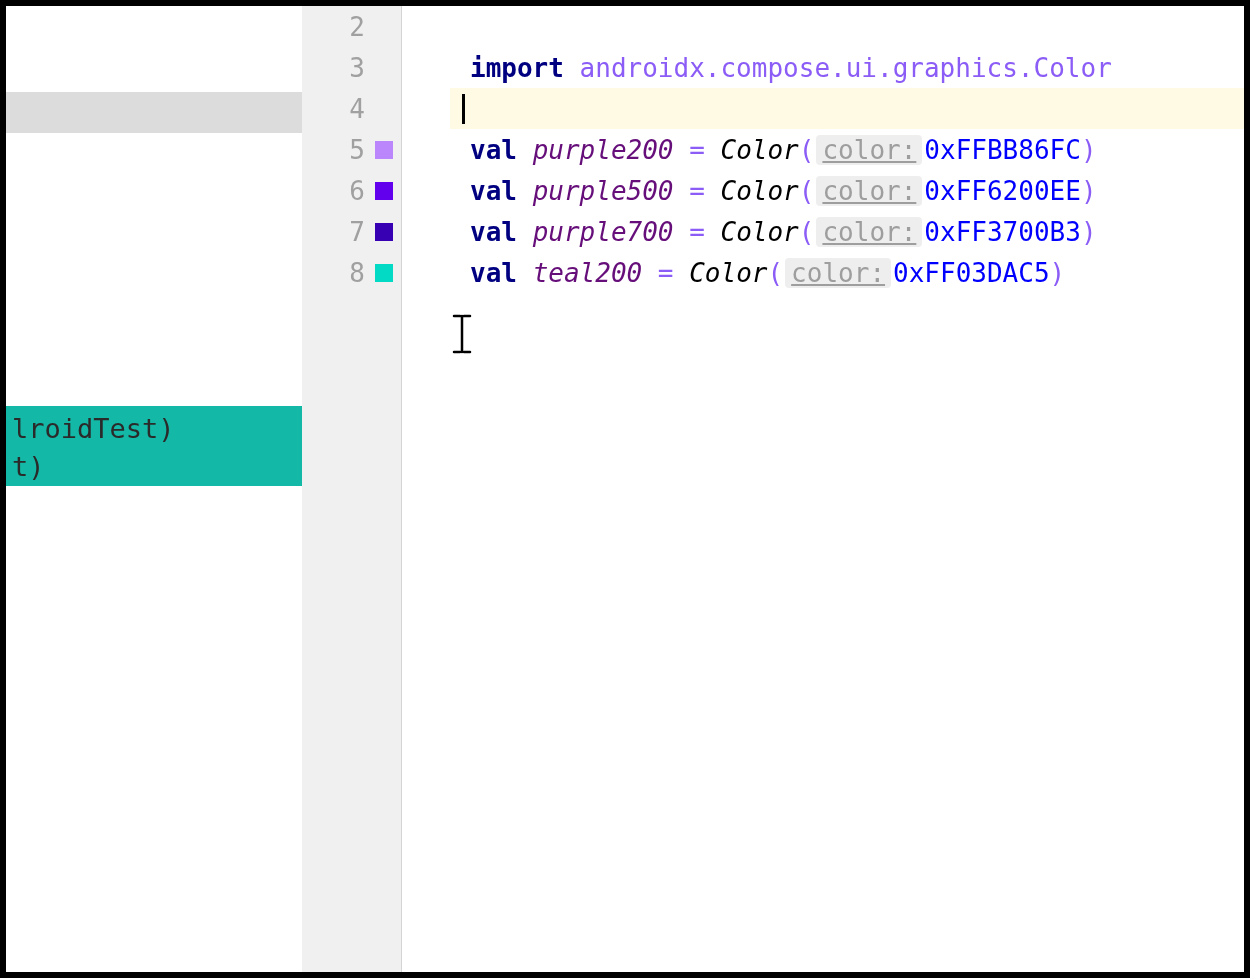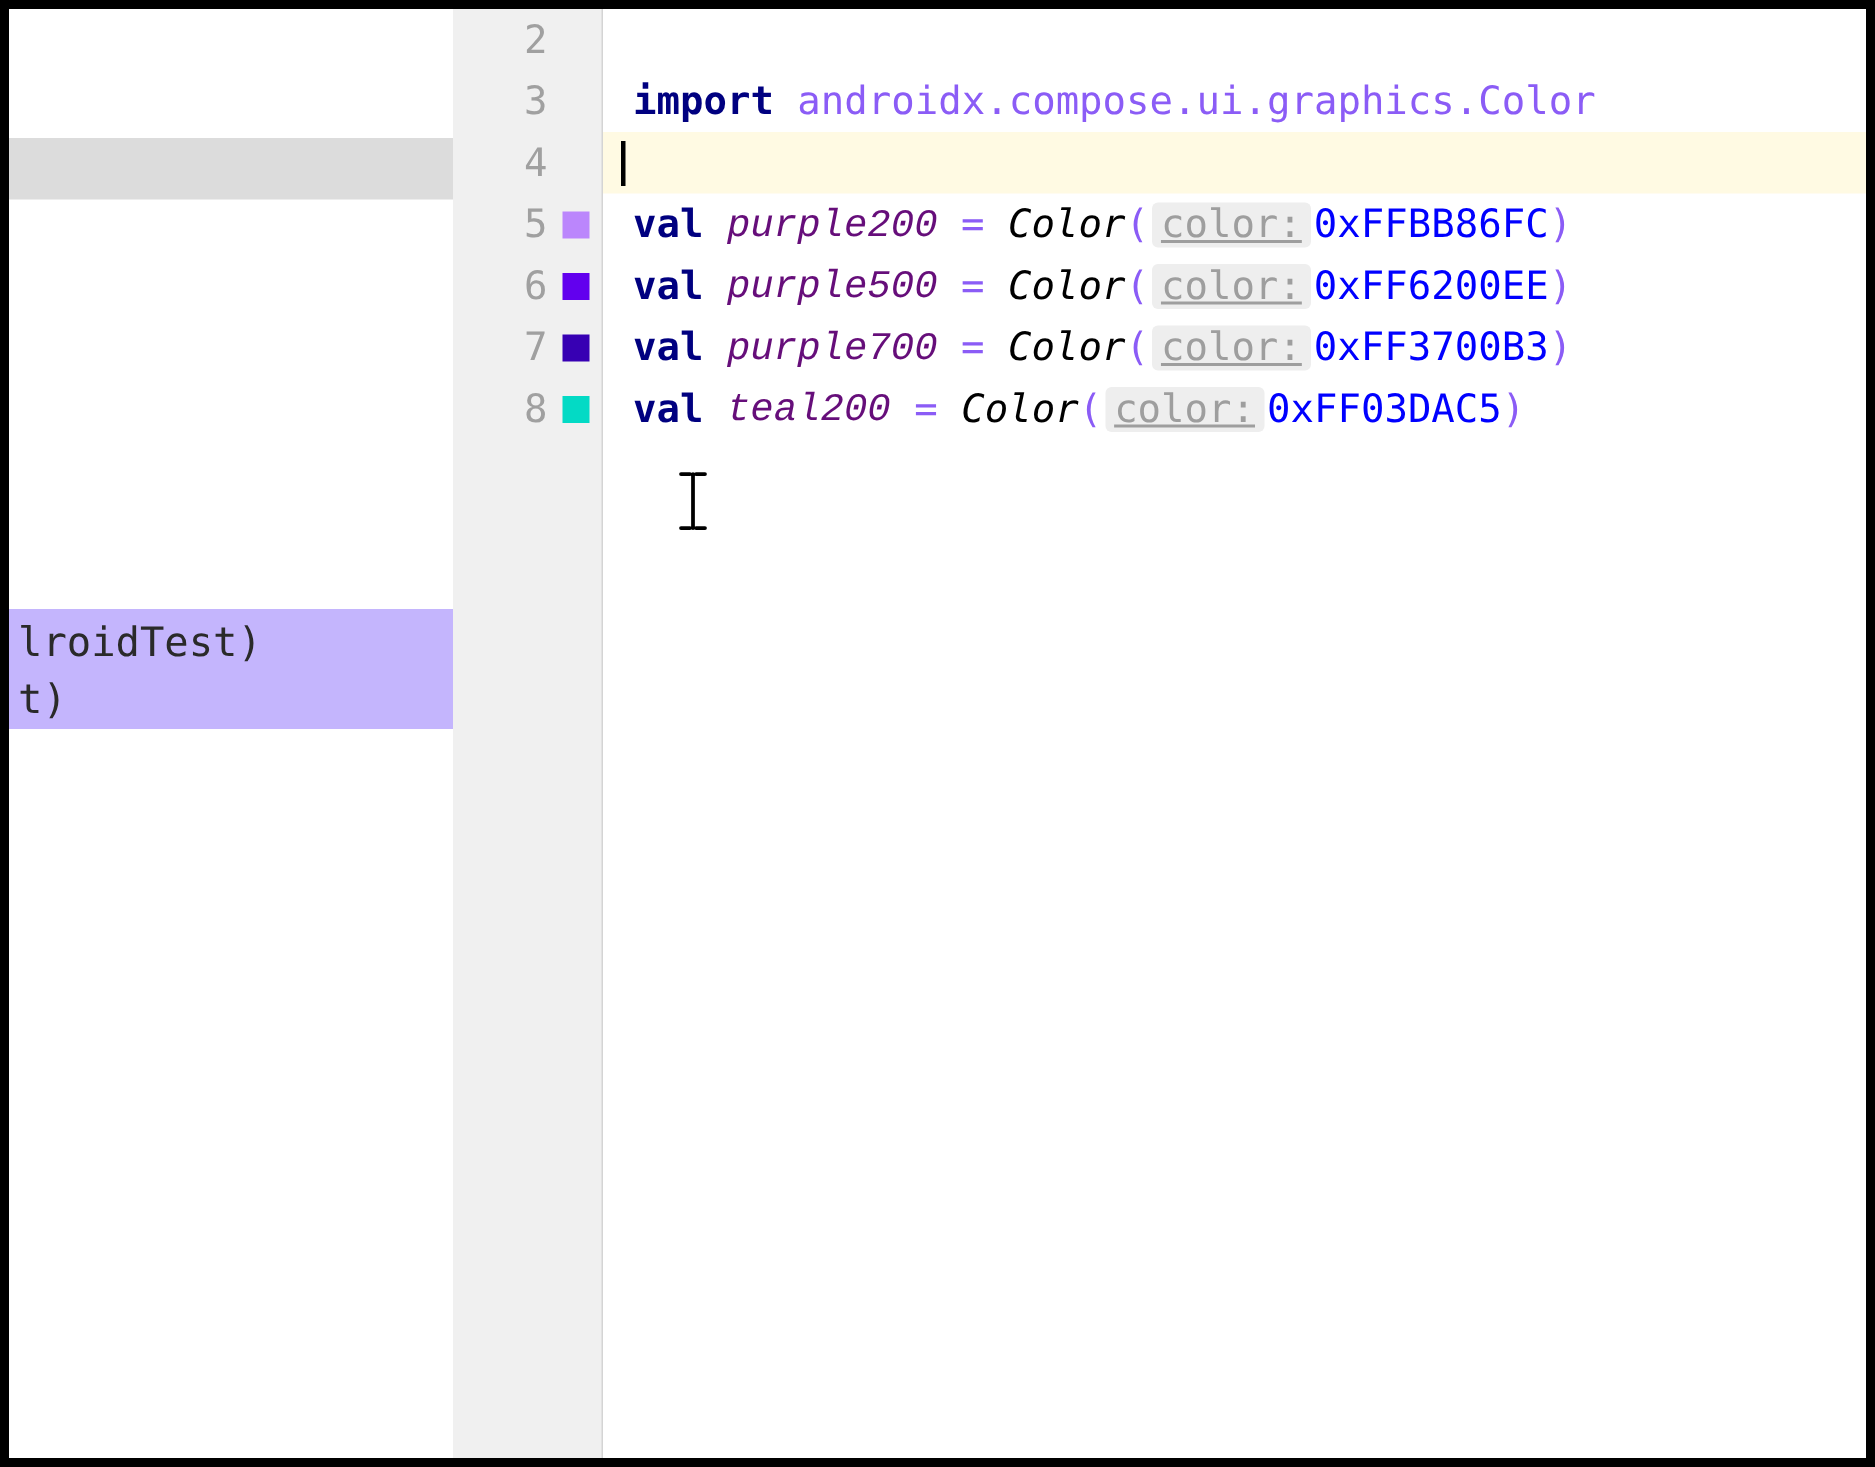--- a/index.html
+++ b/index.html
@@ -26,21 +26,21 @@
     .left-gray-bar {
       position: absolute;
       top: 86px; left: 0; right: 0;
       height: 41px;
       background: #dcdcdc;
     }
     .left-green-box {
       position: absolute;
       top: 400px; left: 0; right: 0;
       height: 80px;
-      background: #c4b5fd;
+      background: #14b8a6;
       padding: 4px 6px;
       font-size: 27px;
       color: #2a2a2a;
       line-height: 1.4;
     }
     .gutter {
       width: 100px;
       background: #f0f0f0;
       border-right: 1px solid #d4d4d4;
       flex-shrink: 0;
@@ -69,36 +69,37 @@
       flex: 1;
       background: #fff;
       position: relative;
     }
     .code-line {
       height: 41px;
       display: flex;
       align-items: center;
       padding-left: 20px;
       white-space: pre;
+      margin-left: 48px;
     }
     .highlight-line {
       background: #fffae3;
       position: relative;
     }
     .caret {
       position: absolute;
       left: 12px;
       top: 6px;
       width: 3px;
       height: 30px;
       background: #000;
     }
     .kw { color: #000080; font-weight: bold; }
     .plain { color: #8b5cf6; }
-    .ident { color: #660E7A; font-style: italic; font-family: Liberation Mono, monospace; }
+    .ident { color: #660E7A; font-style: italic; }
     .type { color: #000; font-style: italic; }
     .hint {
       background: #eeeeee;
       color: #9e9e9e;
       border-radius: 4px;
       padding: 0 6px;
       font-style: normal;
       margin: 0 2px;
       text-decoration: underline;
     }

